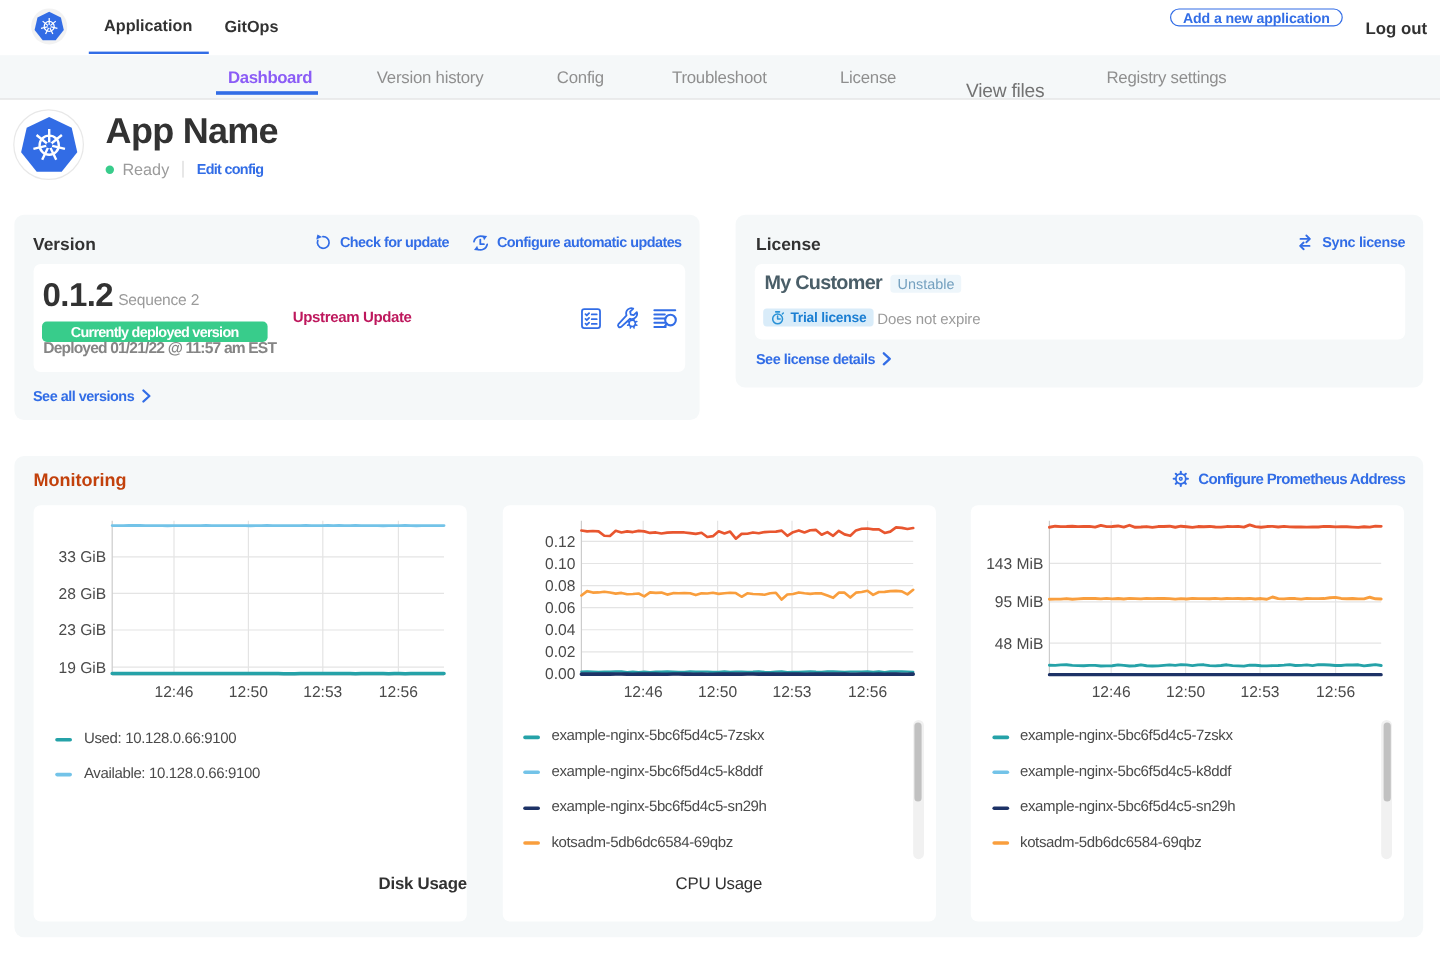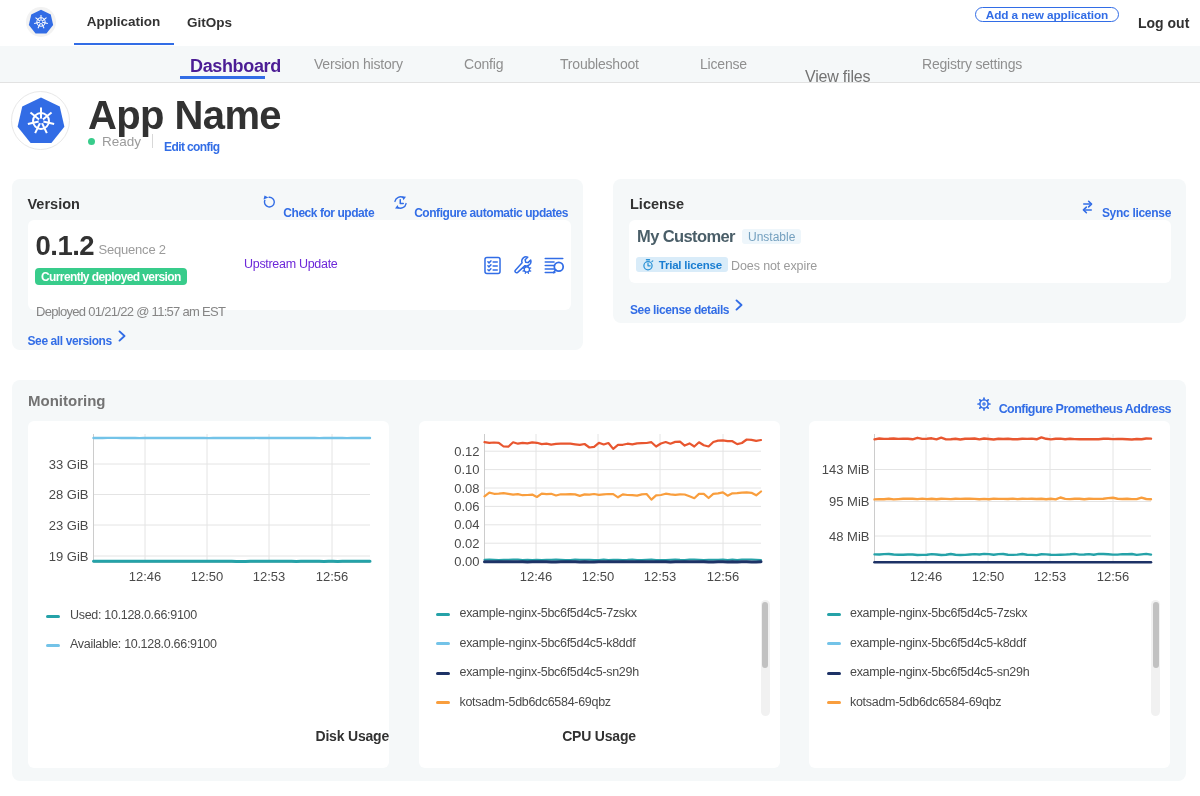--- a/index.html
+++ b/index.html
@@ -1,17 +1,17 @@
 <!DOCTYPE html>
 <html><head><meta charset="utf-8">
 <style>
 * { margin:0; padding:0; box-sizing:border-box; }
 body { width:1200px; height:796px; font-family:"Liberation Sans",sans-serif; background:#fff; position:relative; overflow:hidden; }
 .abs { position:absolute; }
-.lnk { font-size:12px; font-weight:bold; color:#326de6; letter-spacing:-0.3px; white-space:nowrap;margin-top:11px; }
+.lnk { font-size:12px; font-weight:bold; color:#326de6; letter-spacing:-0.3px; white-space:nowrap; }
 </style></head>
 <body>
 
 <div class="abs" style="left:0;top:0;width:1200px;height:46px;background:#fff">
   <div class="abs" style="left:26px;top:7px;width:30px;height:30px;border-radius:50%;background:#f2f2f2;display:flex;align-items:center;justify-content:center">
       <svg width="26" height="26" viewBox="0 0 100 100">
 <polygon points="50,3 87.5,21.1 96.8,61.7 70.8,94.2 29.2,94.2 3.2,61.7 12.5,21.1" fill="#326ce5"></polygon>
 <g stroke="#ffffff" stroke-width="4" fill="none">
 <circle cx="50" cy="50" r="16"></circle>
 <line x1="50" y1="50" x2="50" y2="23"></line>
@@ -25,21 +25,21 @@
 <circle cx="50" cy="50" r="5" fill="#326ce5"></circle>
 </svg>
     </div>
   <div class="abs" style="left:73.5px;top:0;width:100px;height:45.2px;display:flex;align-items:center;justify-content:center;font-size:13.5px;font-weight:600;color:#323232;border-bottom:2.7px solid #326de6">Application</div>
   <div class="abs" style="left:187px;top:0;height:45px;display:flex;align-items:center;font-size:13.5px;font-weight:600;color:#323232">GitOps</div>
   <div class="abs" style="left:975px;top:7.3px;width:144px;height:15px;border:1.3px solid #326de6;border-radius:14px;display:flex;align-items:center;justify-content:center;font-size:11.8px;font-weight:bold;color:#326de6;letter-spacing:-0.1px">Add a new application</div>
   <div class="abs" style="left:1138px;top:0;height:45px;display:flex;align-items:center;font-size:14px;font-weight:600;color:#323232">Log out</div>
 </div>
 
 <div class="abs" style="left:0;top:46px;width:1200px;height:37px;background:#f5f8f9;border-bottom:1px solid #e2e2e2"></div>
-<div class="abs" style="left:190px;top:55.5px;font-size:18px;font-weight:600;color:#4c1d95;letter-spacing:-0.35px">Dashboard</div>
+<div class="abs" style="left:190px;top:55.5px;font-size:14px;font-weight:600;color:#8b5cf6;letter-spacing:-0.35px">Dashboard</div>
 <div class="abs" style="left:180px;top:76px;width:85px;height:3px;background:#326de6"></div>
 <div class="abs" style="left:314px;top:55.5px;font-size:14px;color:#8f8f8f;letter-spacing:-0.2px">Version history</div>
 <div class="abs" style="left:464px;top:55.5px;font-size:14px;color:#8f8f8f;letter-spacing:-0.2px">Config</div>
 <div class="abs" style="left:560px;top:55.5px;font-size:14px;color:#8f8f8f;letter-spacing:-0.2px">Troubleshoot</div>
 <div class="abs" style="left:700px;top:55.5px;font-size:14px;color:#8f8f8f;letter-spacing:-0.2px">License</div>
 <div class="abs" style="left:805px;top:68px;font-size:16px;color:#737373;letter-spacing:-0.2px">View files</div>
 <div class="abs" style="left:922px;top:55.5px;font-size:14px;color:#8f8f8f;letter-spacing:-0.2px">Registry settings</div>
 
 <div class="abs" style="left:11px;top:91px;width:59px;height:59px;border-radius:50%;border:1px solid #e8e8e8;background:#fff;display:flex;align-items:center;justify-content:center">
     <svg width="50" height="50" viewBox="0 0 100 100">
@@ -50,21 +50,21 @@
 <line x1="50" y1="50" x2="71.1" y2="33.1"></line>
 <line x1="50" y1="50" x2="76.3" y2="56"></line>
 <line x1="50" y1="50" x2="61.7" y2="74.3"></line>
 <line x1="50" y1="50" x2="38.3" y2="74.3"></line>
 <line x1="50" y1="50" x2="23.7" y2="56"></line>
 <line x1="50" y1="50" x2="28.9" y2="33.1"></line>
 </g>
 <circle cx="50" cy="50" r="5" fill="#326ce5"></circle>
 </svg>
   </div>
-<div class="abs" style="left:88px;top:95px;font-size:40px;font-weight:bold;color:#323232;line-height:1;letter-spacing:-0.6px">App Name</div>
+<div class="abs" style="left:88px;top:95px;font-size:30px;font-weight:bold;color:#323232;line-height:1;letter-spacing:-0.6px">App Name</div>
 <div class="abs" style="left:88px;top:135px;height:12px;display:flex;align-items:center;font-size:14px">
   <span style="width:7px;height:7px;border-radius:50%;background:#38cc8b;margin-right:7px"></span>
   <span style="color:#9b9b9b;font-weight:500;font-size:13.5px">Ready</span>
   <span style="width:1px;height:14px;background:#d8d8d8;margin:0 11px"></span>
   <span class="lnk" style="letter-spacing:-0.6px">Edit config</span>
 </div>
 
 <div class="abs" style="left:12px;top:179px;width:571px;height:171px;background:#f5f8f9;border-radius:8px">
   <div class="abs" style="left:15.5px;top:16.5px;font-size:14.5px;font-weight:bold;color:#323232">Version</div>
   <div class="abs" style="right:15px;top:15.5px;display:flex;align-items:flex-start">
@@ -84,23 +84,23 @@
 </g>
 <polygon points="20.8,2.6 14.6,1.9 16.6,8.2" fill="#326de6"></polygon>
 <polygon points="3.2,21.4 9.4,22.1 7.4,15.8" fill="#326de6"></polygon>
 </svg>
       </span>
       <span class="lnk" style="letter-spacing:-0.45px">Configure automatic updates</span>
   </div>
   <div class="abs" style="left:15.5px;top:41px;width:543px;height:90px;background:#fff;border-radius:6px">
     <div class="abs" style="left:8px;top:11px;font-size:27.5px;font-weight:bold;color:#323232;line-height:1.1;letter-spacing:-0.5px">0.1.2</div>
     <div class="abs" style="left:71px;top:21.5px;font-size:13px;color:#9b9b9b;letter-spacing:-0.2px">Sequence 2</div>
-    <div class="abs" style="left:7.5px;top:48px;height:17px;background:#38cc8b;color:#fff;border-radius:4px;display:flex;align-items:center;padding:0 6px;font-size:12px;font-weight:bold;letter-spacing:-0.6px">Currently deployed version</div>
-    <div class="abs" style="left:8.5px;top:84px;font-size:13px;font-weight:400;color:#858585;letter-spacing:-0.7px">Deployed 01/21/22 @ 11:57 am EST</div>
-    <div class="abs" style="left:216.5px;top:36.5px;font-size:12.5px;font-weight:normal;color:#6d28d9;letter-spacing:-0.3px">Upstream Update</div>
+    <div class="abs" style="left:7.5px;top:48px;height:17px;background:#38cc8b;color:#fff;border-radius:4px;display:flex;align-items:center;padding:0 24px;font-size:12px;font-weight:bold;letter-spacing:-0.6px">Currently deployed version</div>
+    <div class="abs" style="left:8.5px;top:62px;font-size:13px;font-weight:700;color:#858585;letter-spacing:-0.7px">Deployed 01/21/22 @ 11:57 am EST</div>
+    <div class="abs" style="left:216.5px;top:36.5px;font-size:12.5px;font-weight:bold;color:#be185d;letter-spacing:-0.3px">Upstream Update</div>
     <div class="abs" style="left:455px;top:35px;display:flex;align-items:center;gap:11px">
         <svg width="19" height="19" viewBox="0 0 24 24" fill="none" stroke="#326de6" stroke-width="1.9" stroke-linecap="round" stroke-linejoin="round">
 <rect x="2.5" y="2" width="19" height="20" rx="2.5"></rect>
 <path d="M 6.2 7.3 L 7.6 8.7 L 10 6.2"></path>
           <line x1="12.8" y1="7.6" x2="18" y2="7.6"></line>
 <path d="M 6.2 12.3 L 7.6 13.7 L 10 11.2"></path>
           <line x1="12.8" y1="12.6" x2="18" y2="12.6"></line>
 <path d="M 6.2 17.3 L 7.6 18.7 L 10 16.2"></path>
           <line x1="12.8" y1="17.6" x2="18" y2="17.6"></line>
 </svg>
@@ -171,21 +171,21 @@
       <span class="lnk" style="letter-spacing:-0.4px">See license details</span>
       <span style="display:flex;margin-left:5px">
         <svg width="10" height="12" viewBox="0 0 12 14" fill="none" stroke="#326de6" stroke-width="2.3" stroke-linecap="round" stroke-linejoin="round">
 <path d="M 3 1.5 L 9 7 L 3 12.5"></path>
 </svg>
       </span>
     </div>
 </div>
 
 <div class="abs" style="left:12px;top:380px;width:1174px;height:401px;background:#f5f8f9;border-radius:8px">
-  <div class="abs" style="left:16px;top:12px;font-size:15px;font-weight:bold;color:#737373">Monitoring</div>
+  <div class="abs" style="left:16px;top:12px;font-size:15px;font-weight:bold;color:#c2410c">Monitoring</div>
   <div class="abs" style="right:15px;top:11px;display:flex;align-items:center">
       <span style="display:flex;margin-right:7px">
         <svg width="16" height="16" viewBox="0 0 24 24" fill="none" stroke="#326de6">
 <circle cx="12" cy="12" r="6.2" stroke-width="2.2"></circle>
 <circle cx="12" cy="12" r="1.7" stroke-width="1.8"></circle>
 <g stroke-width="2.6" stroke-linecap="round">
 <line x1="12.0" y1="5.4" x2="12.0" y2="3.1"></line>
 <line x1="7.3" y1="7.3" x2="5.7" y2="5.7"></line>
 <line x1="5.4" y1="12.0" x2="3.1" y2="12.0"></line>
 <line x1="7.3" y1="16.7" x2="5.7" y2="18.3"></line>
@@ -266,21 +266,21 @@
 <div style="position:absolute;left:17.5px;top:191.5px;width:14px;height:3px;border-radius:2px;background:#25a2a8"></div>
     <div style="position:absolute;left:41px;top:185.0px;font-size:12.5px;color:#4a4a4a;letter-spacing:-0.3px;white-space:nowrap">example-nginx-5bc6f5d4c5-7zskx</div>
 <div style="position:absolute;left:17.5px;top:221.0px;width:14px;height:3px;border-radius:2px;background:#73c3e8"></div>
     <div style="position:absolute;left:41px;top:214.5px;font-size:12.5px;color:#4a4a4a;letter-spacing:-0.3px;white-space:nowrap">example-nginx-5bc6f5d4c5-k8ddf</div>
 <div style="position:absolute;left:17.5px;top:250.5px;width:14px;height:3px;border-radius:2px;background:#1d3266"></div>
     <div style="position:absolute;left:41px;top:244.0px;font-size:12.5px;color:#4a4a4a;letter-spacing:-0.3px;white-space:nowrap">example-nginx-5bc6f5d4c5-sn29h</div>
 <div style="position:absolute;left:17.5px;top:280.0px;width:14px;height:3px;border-radius:2px;background:#f99e3d"></div>
     <div style="position:absolute;left:41px;top:273.5px;font-size:12.5px;color:#4a4a4a;letter-spacing:-0.3px;white-space:nowrap">kotsadm-5db6dc6584-69qbz</div>
 <div style="position:absolute;left:342px;top:179px;width:9px;height:116px;background:#f1f1f1;border-radius:5px"></div>
 <div style="position:absolute;left:343.5px;top:181px;width:6px;height:66px;background:#c1c1c1;border-radius:3px"></div>
-<div style="position:absolute;left:0;top:306.5px;width:361px;text-align:center;font-size:14px;letter-spacing:-0.2px;font-weight:bold;color:#323232">CPU Usage</div>
+<div style="position:absolute;left:0;top:306.5px;width:361px;text-align:center;font-size:14px;letter-spacing:-0.2px;font-weight:normal;color:#323232">CPU Usage</div>
 </div>
 <div style="position:absolute;left:809px;top:421px;width:361px;height:347px;background:#fff;border-radius:6px">
 <div style="position:relative;width:361px;height:170px">
       <svg width="361" height="170" viewBox="0 0 361 170" style="position:absolute;left:0;top:0">
 <line x1="65.5" y1="48.5" x2="342.0" y2="48.5" stroke="#e4e4e4" stroke-width="1"></line>
 <line x1="65.5" y1="80.5" x2="342.0" y2="80.5" stroke="#e4e4e4" stroke-width="1"></line>
 <line x1="65.5" y1="115" x2="342.0" y2="115" stroke="#e4e4e4" stroke-width="1"></line>
 <line x1="117" y1="13" x2="117" y2="141.5" stroke="#e4e4e4" stroke-width="1"></line>
 <line x1="179" y1="13" x2="179" y2="141.5" stroke="#e4e4e4" stroke-width="1"></line>
 <line x1="241" y1="13" x2="241" y2="141.5" stroke="#e4e4e4" stroke-width="1"></line>

